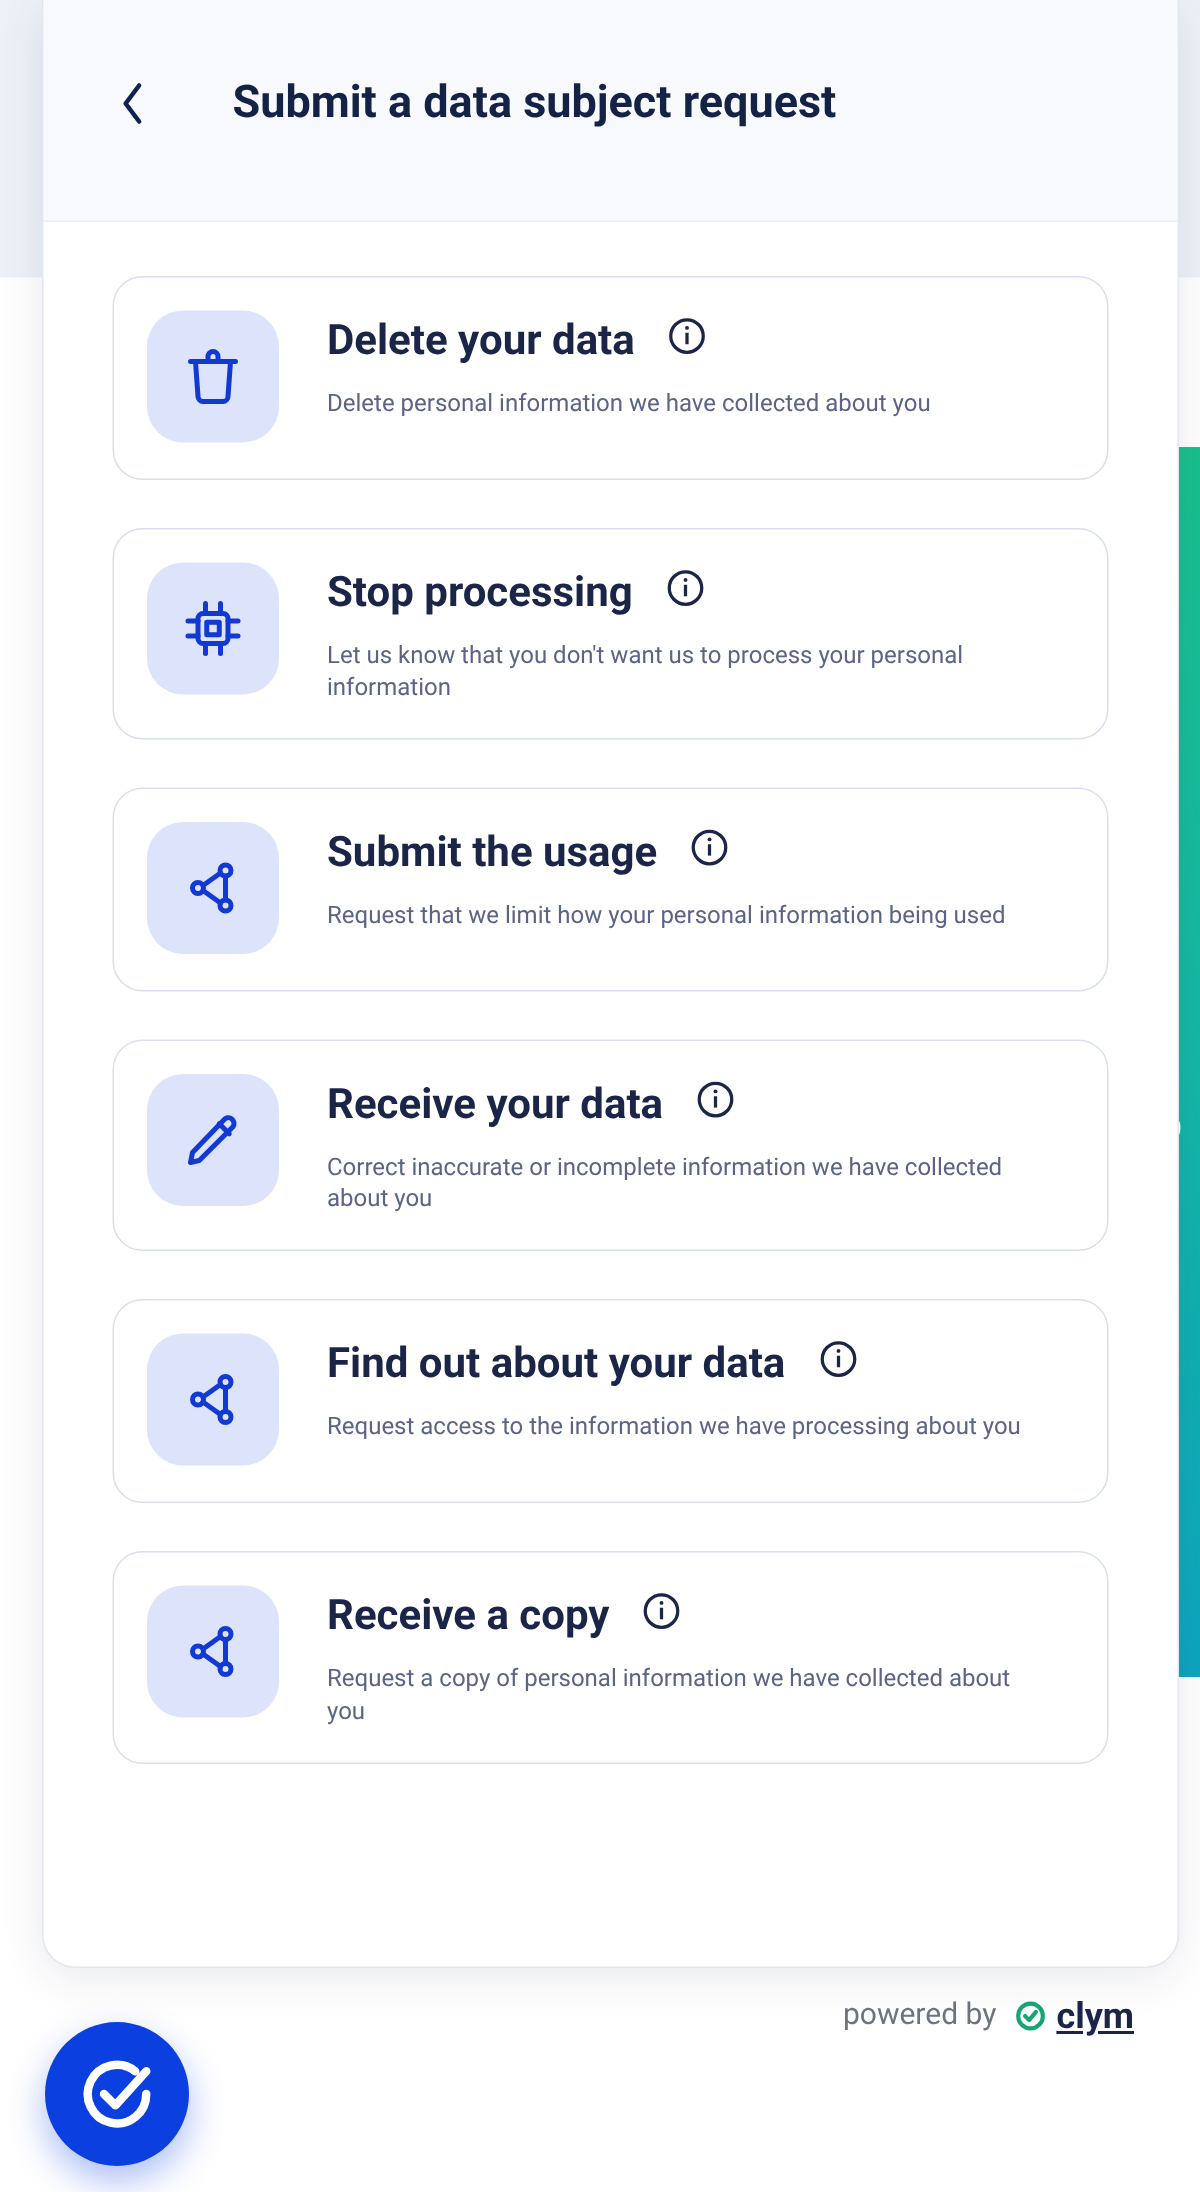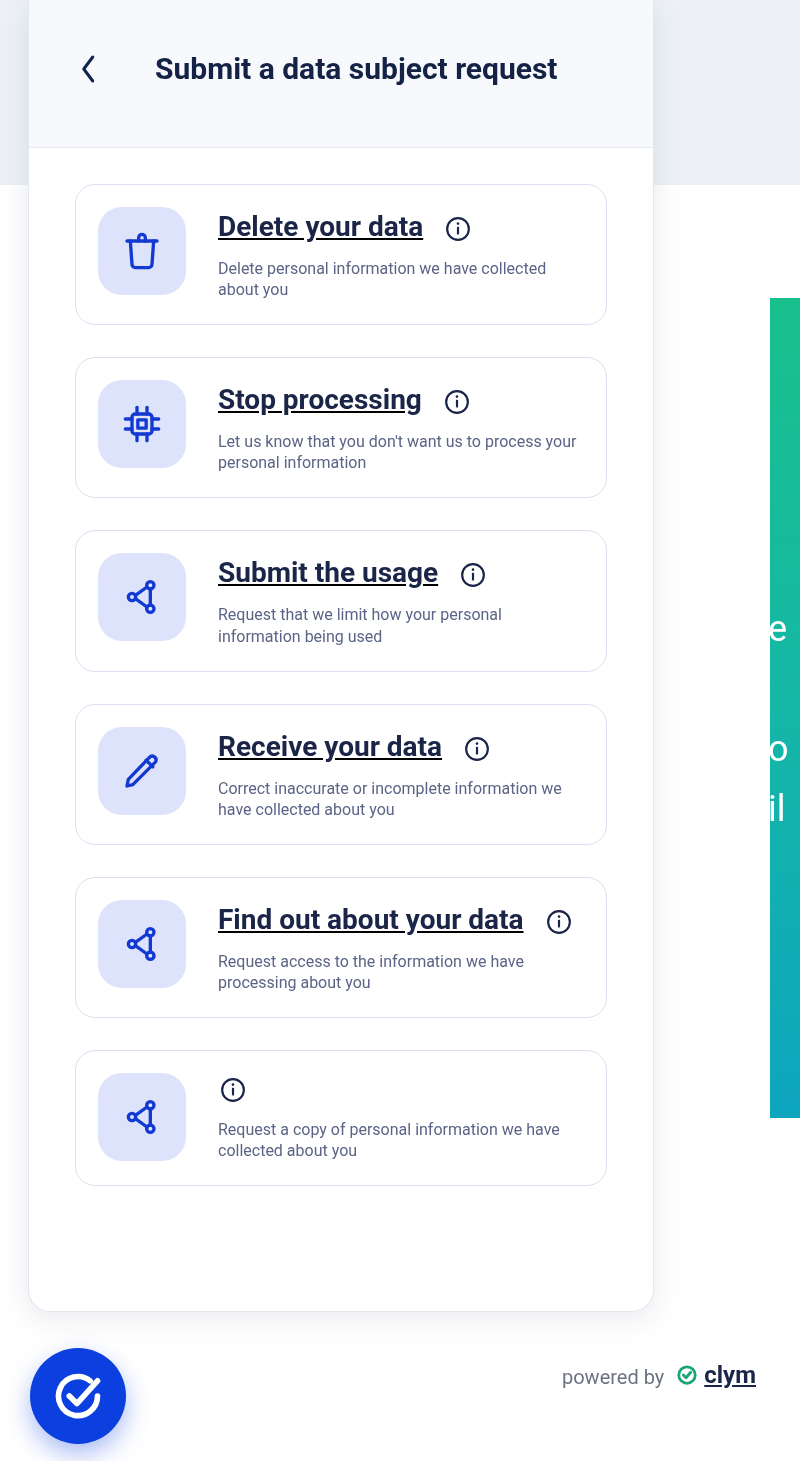--- a/index.html
+++ b/index.html
@@ -13,21 +13,21 @@
       position: absolute; right: 0; top: 298px; width: 30px; height: 820px;
       background: linear-gradient(180deg, #19c08c 0%, #15b7a6 50%, #0ea5bf 100%);
       color: #fff; font-size: 36px; line-height: 1.2;
     }
     .bg-gradient span { position: absolute; left: -2px; }
     .bg-gradient .g-e { top: 310px; }
     .bg-gradient .g-o { top: 430px; }
     .bg-gradient .g-i { top: 490px; }
 
     .panel {
-      position: absolute; left: 28px; top: 0; width: 626px; height: 1312px;
+      position: absolute; left: 28px; top: 0; width: 758px; height: 1312px;
       background: #fff; border: 1px solid #e2e6ee; border-top: none;
       border-radius: 0 0 22px 22px; box-shadow: 0 6px 30px rgba(30,40,80,.10);
       overflow: hidden;
     }
     .panel-header {
       height: 148px; background: #f7f9fc; border-bottom: 1px solid #e8ecf3;
       display: flex; align-items: center; padding: 0 30px 10px 38px; gap: 44px;
     }
     .back-btn {
       width: 44px; height: 44px; display: flex; align-items: center; justify-content: center;
@@ -43,31 +43,31 @@
       display: flex; align-items: flex-start; gap: 32px;
       padding: 22px 28px 24px 22px; cursor: pointer;
     }
     .card-icon {
       width: 88px; height: 88px; border-radius: 24px; background: #dde3fb;
       display: flex; align-items: center; justify-content: center; flex: 0 0 auto;
       color: #1239d1;
     }
     .card-icon svg { width: 40px; height: 40px; }
     .card-body { flex: 1 1 auto; padding-top: 2px; }
-    .card-title-row { display: flex; align-items: flex-end; gap: 20px; text-decoration: underline; }
+    .card-title-row { display: flex; align-items: flex-start; gap: 20px; }
     .card-title { font-size: 28px; font-weight: 700; color: #1a2547; line-height: 1.25; }
     .info-btn { width: 30px; height: 30px; border: none; background: transparent; cursor: pointer; color: #1a2547; display:flex; align-items:center; justify-content:center; }
     .info-btn svg { width: 26px; height: 26px; }
     .card-desc { margin-top: 14px; font-size: 16px; color: #5b6486; line-height: 1.32; max-width: 480px; }
 
     .footer {
-      position: absolute; right: 44px; top: 1330px; display: flex; align-items: flex-end; gap: 12px;
+      position: absolute; right: 44px; top: 1330px; display: flex; align-items: flex-start; gap: 12px;
       color: #6b7280; font-size: 20px;
     }
-    .footer .brand { display: inline-flex; align-items: center; gap: 6px; color: #1a2547; font-weight: 700; font-size: 24px; margin-top: 31px; }
+    .footer .brand { display: inline-flex; align-items: center; gap: 6px; color: #1a2547; font-weight: 700; font-size: 24px; }
     .footer .brand svg { width: 22px; height: 22px; }
 
     .fab {
       position: absolute; left: 30px; top: 1348px; width: 96px; height: 96px; border-radius: 50%;
       background: #0b3fe0; box-shadow: 0 10px 24px rgba(11,63,224,.35);
       display: flex; align-items: center; justify-content: center; color: #fff; border: none; cursor: pointer;
     }
     .fab svg { width: 52px; height: 52px; }
   </style>
 </head>
@@ -225,20 +225,21 @@
             <circle cx="6" cy="12" r="2.2"></circle>
             <circle cx="17" cy="5" r="2.2"></circle>
             <circle cx="17" cy="19" r="2.2"></circle>
             <line x1="8" y1="11" x2="15" y2="6"></line>
             <line x1="8" y1="13" x2="15" y2="18"></line>
             <line x1="17" y1="7.2" x2="17" y2="16.8"></line>
           </svg>
       </div>
       <div class="card-body">
         <div class="card-title-row">
+          <span class="card-title">Receive a copy</span>
           <button class="info-btn" aria-label="More info">
             <svg viewBox="0 0 24 24" fill="none" stroke="currentColor" stroke-width="2">
                 <circle cx="12" cy="12" r="10"></circle>
                 <line x1="12" y1="10" x2="12" y2="17"></line>
                 <circle cx="12" cy="7" r="1.2" fill="currentColor" stroke="none"></circle>
               </svg>
           </button>
         </div>
         <p class="card-desc">Request a copy of personal information we have collected about you</p>
       </div>

